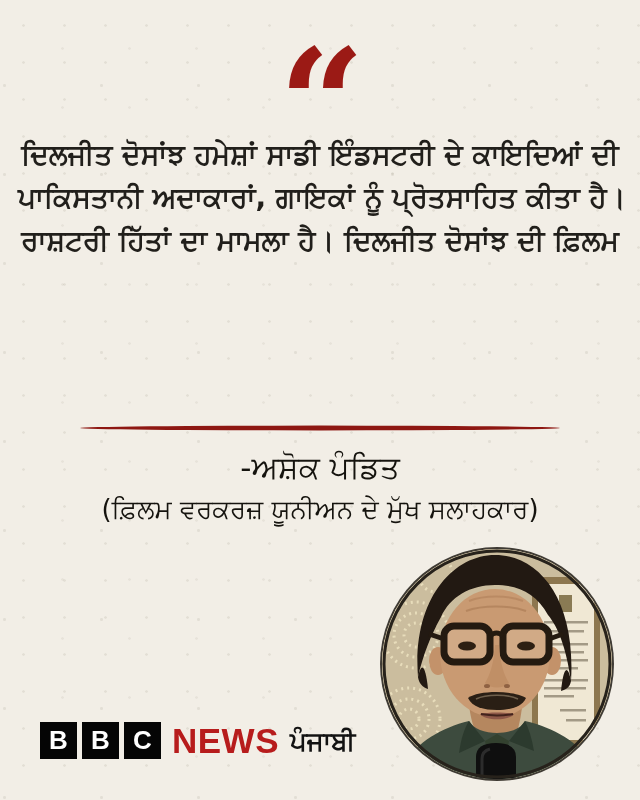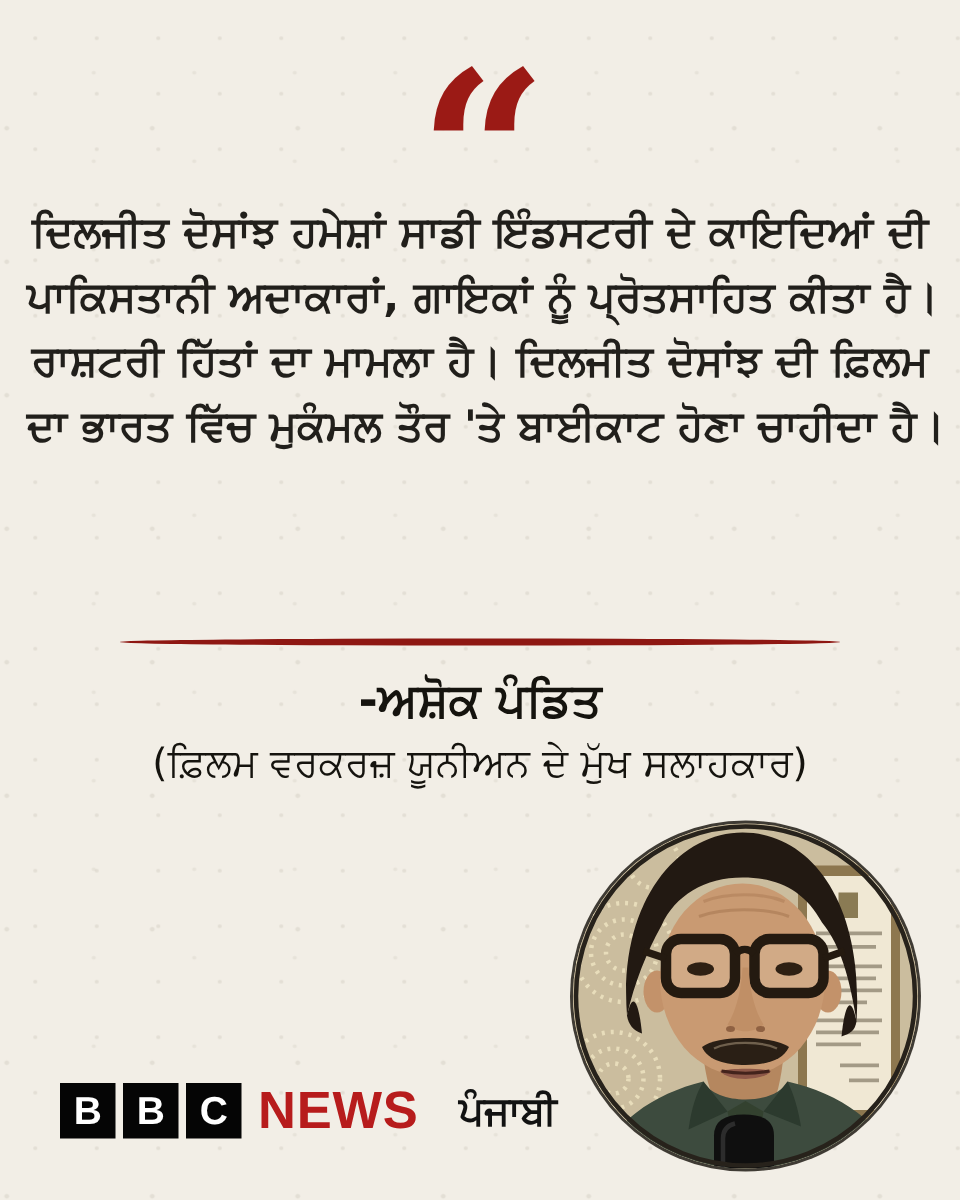--- a/index.html
+++ b/index.html
@@ -32,21 +32,21 @@
   }
   .quote-line{
     font-size:28px;line-height:43px;text-align:center;
     color:#211f1b;font-weight:600;white-space:nowrap;
   }
   .separator{
     position:absolute;top:417px;left:80px;width:480px;height:8px;
   }
   .attrib-name{
     position:absolute;top:449px;left:0;right:0;text-align:center;
-    font-size:31px;font-weight:700;color:#15130e;
+    font-size:31px;font-weight:400;color:#15130e;
   }
   .attrib-role{
     position:absolute;top:494px;left:0;right:0;text-align:center;
     font-size:26px;font-weight:400;color:#15130e;
   }
   .portrait{
     position:absolute;left:382px;top:549px;width:230px;height:230px;
     border-radius:50%;overflow:hidden;background:#cbbd9e;
     box-shadow:0 0 0 2px rgba(32,27,20,0.85);
   }
@@ -63,35 +63,33 @@
     font-weight:bold;font-size:26px;
   }
   .news-label{
     font-family:"Liberation Sans", sans-serif;
     color:#b71c1c;font-weight:800;font-size:35px;letter-spacing:0.5px;
     line-height:1;
   }
   .lang-label{
     font-size:26px;font-weight:600;color:#121212;line-height:1;
     padding-top:2px;
-    margin-left:16px;
   }
 </style>
 </head>
 <body>
 
 <div class="card">
 
   <div class="quote-mark">“</div>
 
   <div class="quote-text">
     <div class="quote-line">ਦਿਲਜੀਤ ਦੋਸਾਂਝ ਹਮੇਸ਼ਾਂ ਸਾਡੀ ਇੰਡਸਟਰੀ ਦੇ ਕਾਇਦਿਆਂ ਦੀ</div>
     <div class="quote-line">ਪਾਕਿਸਤਾਨੀ ਅਦਾਕਾਰਾਂ, ਗਾਇਕਾਂ ਨੂੰ ਪ੍ਰੋਤਸਾਹਿਤ ਕੀਤਾ ਹੈ।</div>
     <div class="quote-line">ਰਾਸ਼ਟਰੀ ਹਿੱਤਾਂ ਦਾ ਮਾਮਲਾ ਹੈ। ਦਿਲਜੀਤ ਦੋਸਾਂਝ ਦੀ ਫ਼ਿਲਮ</div>
-    <div class="quote-line">ਦਾ ਭਾਰਤ ਵਿੱਚ ਮੁਕੰਮਲ ਤੌਰ 'ਤੇ ਬਾਈਕਾਟ ਹੋਣਾ ਚਾਹੀਦਾ ਹੈ।</div>
   </div>
 
   <div class="separator">
     <svg viewBox="0 0 480 8" preserveAspectRatio="none" width="480" height="8">
       <ellipse cx="240" cy="4" rx="240" ry="2.4" fill="#8e1712"></ellipse>
     </svg>
   </div>
 
   <div class="attrib-name">-ਅਸ਼ੋਕ ਪੰਡਿਤ</div>
   <div class="attrib-role">(ਫ਼ਿਲਮ ਵਰਕਰਜ਼ ਯੂਨੀਅਨ ਦੇ ਮੁੱਖ ਸਲਾਹਕਾਰ)</div>

